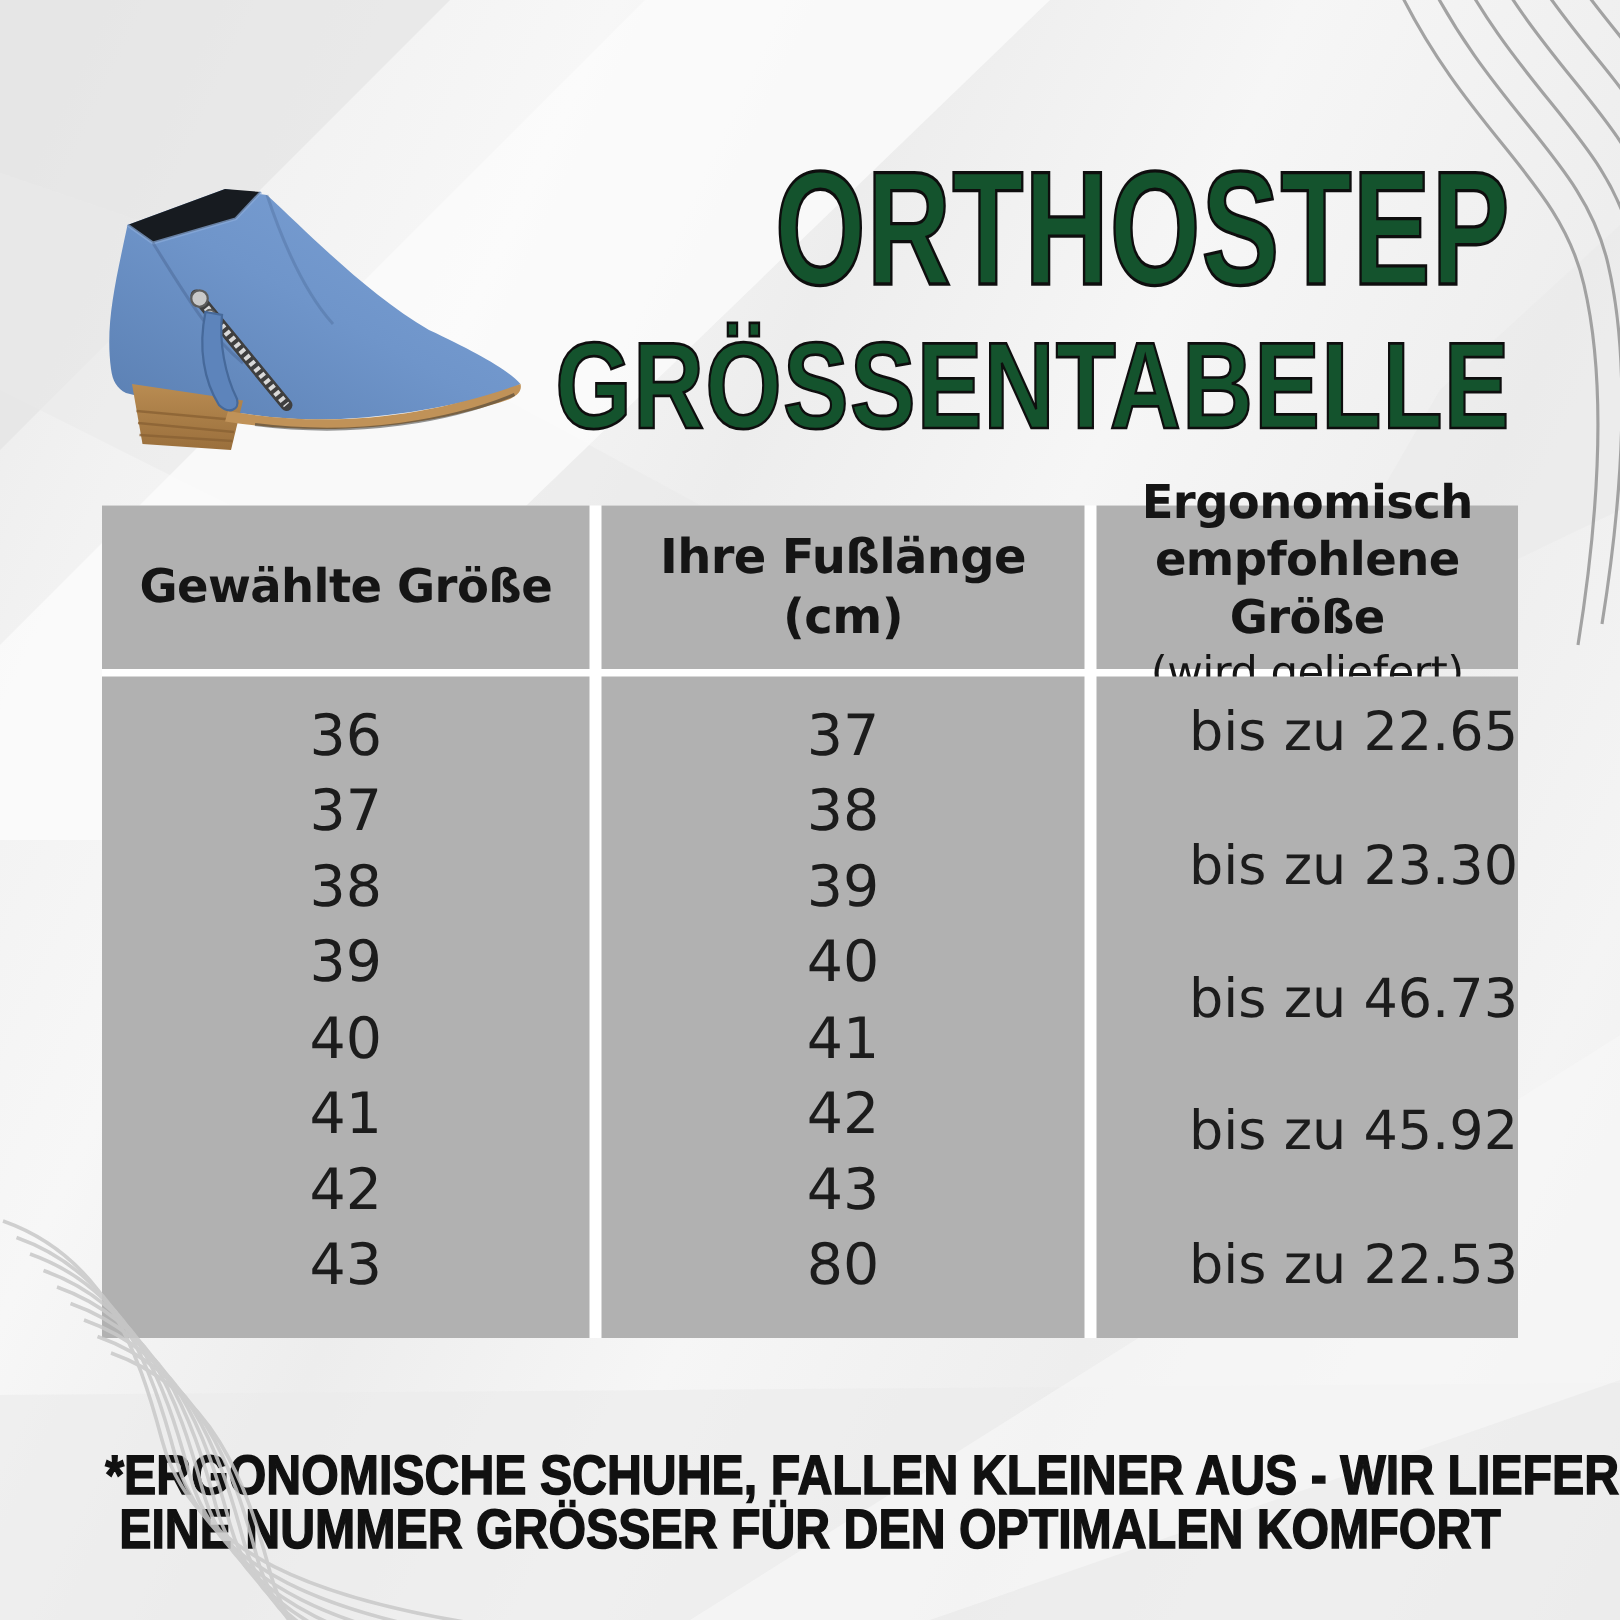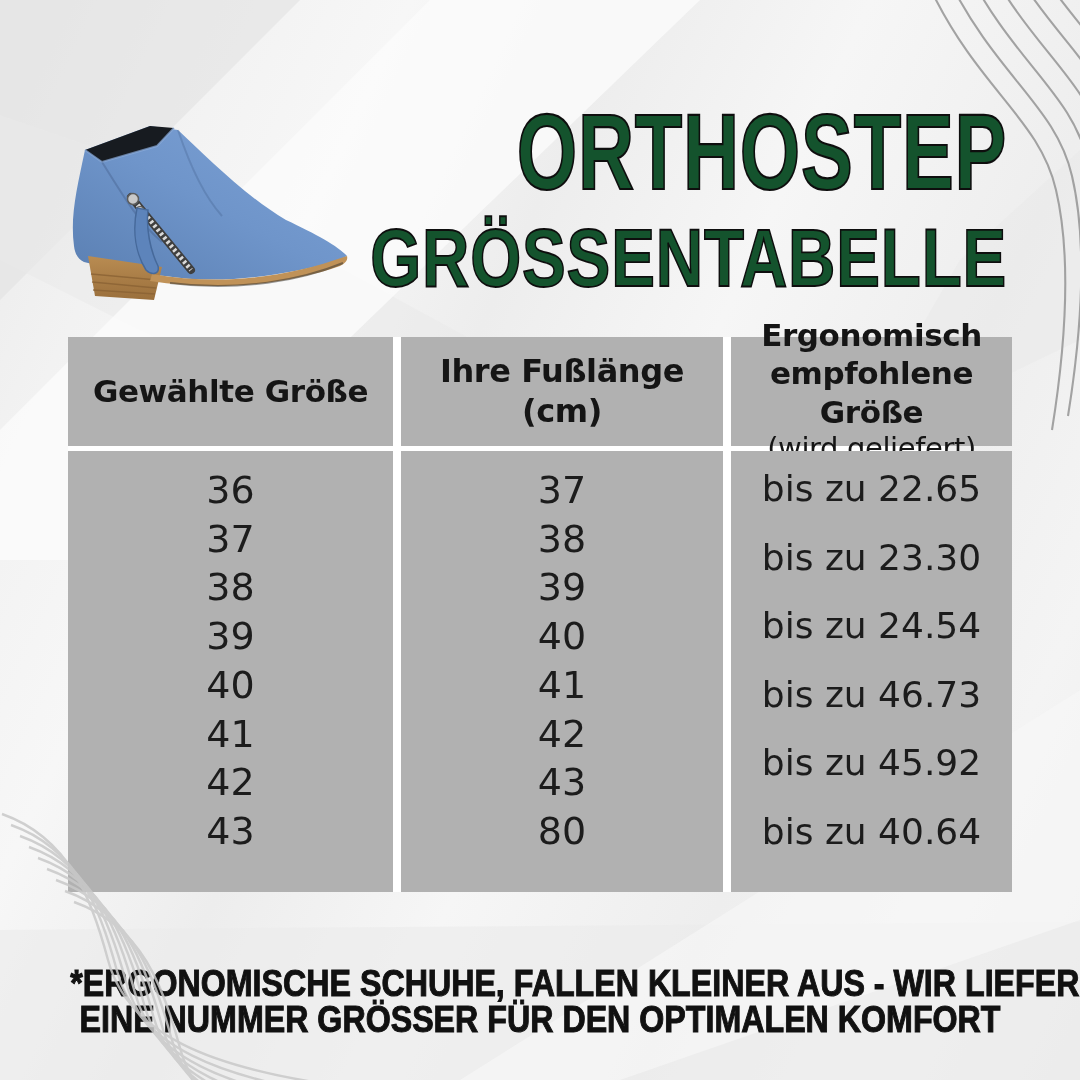--- a/index.html
+++ b/index.html
@@ -53,24 +53,24 @@
   .head{
     display:flex; flex-direction:column; align-items:center; justify-content:center;
     text-align:center; line-height:1.24; letter-spacing:-0.4px;
   }
   .col-title{ font-weight:bold; font-size:31px; white-space:pre-line; }
   .col-subtitle{ font-weight:normal; font-size:29px; }
   .head.c3 .col-title{ font-size:32px; }
   .head.c3 .col-subtitle{ font-weight:bold; font-size:32px; }
   .tbody-col{
     display:flex; flex-direction:column; justify-content:space-between;
-    padding:20px 0 42px; text-align:center;
+    padding:20px 0 30px; text-align:center;
   }
   .val{ font-size:38px; line-height:1; color:#1c1c1c; }
-  .tbody-col.c3 .val{ font-size:36px; }
+  .tbody-col.c3 .val{ font-size:36px;text-align:right; }
 
   
   .footnote{
     position:absolute; left:0; right:0; top:966px; z-index:3;
     text-align:center; color:#111;
     font-family:"Liberation Sans", sans-serif; font-weight:bold;
     font-size:37px; line-height:36px; white-space:nowrap;
   }
   .footnote .fl{ transform:scaleX(.87); transform-origin:50% 50%;
     -webkit-text-stroke:1px #111; }
@@ -190,23 +190,22 @@
     <div class="val">39</div>
     <div class="val">40</div>
     <div class="val">41</div>
     <div class="val">42</div>
     <div class="val">43</div>
     <div class="val">80</div>
   </div>
   <div class="cell tbody-col c3">
     <div class="val">bis zu 22.65</div>
     <div class="val">bis zu 23.30</div>
-    <div class="val">bis zu 24.54</div>
     <div class="val">bis zu 46.73</div>
     <div class="val">bis zu 45.92</div>
-    <div class="val">bis zu 40.64</div>
+    <div class="val">bis zu 22.53</div>
   </div>
 </div>
 
 <div class="footnote">
   <div class="fl">*ERGONOMISCHE SCHUHE, FALLEN KLEINER AUS - WIR LIEFERN</div>
   <div class="fl">EINE NUMMER GRÖSSER FÜR DEN OPTIMALEN KOMFORT</div>
 </div>
 
 </body></html>

